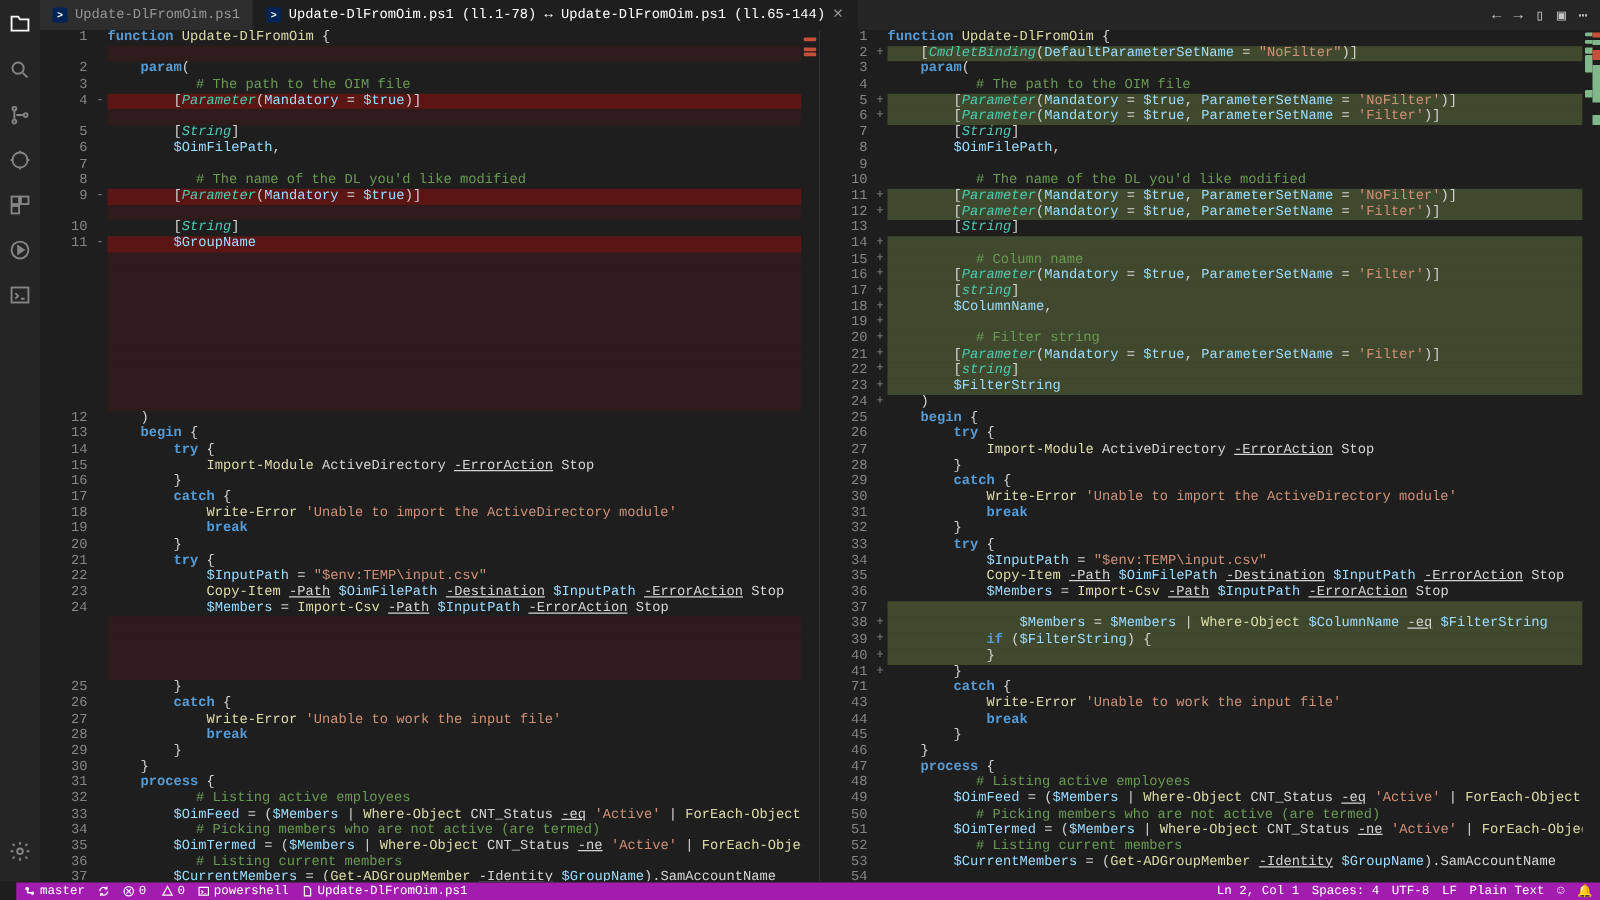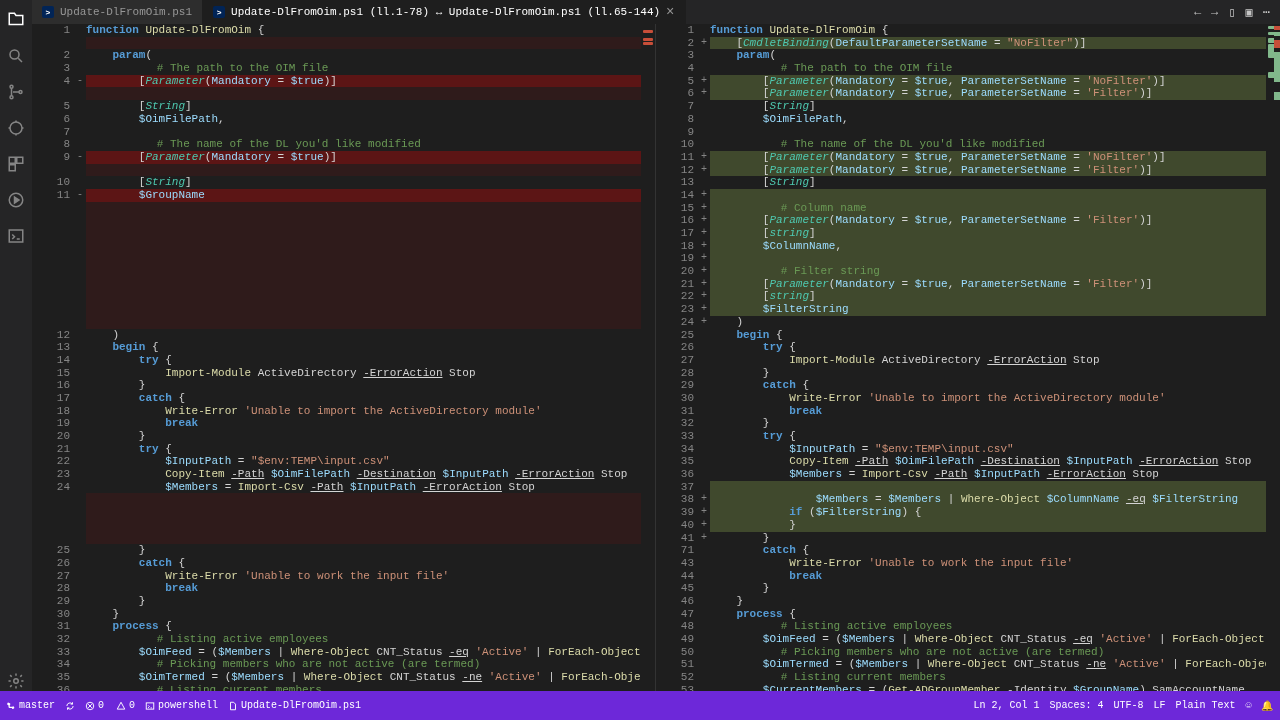--- a/index.html
+++ b/index.html
@@ -43,21 +43,21 @@
 .cm { color:#6a9955;margin-left:18px; }
 .op { color:#d4d4d4;text-decoration:underline; }
 .ty { color:#4ec9b0;font-style:italic; }
 
 .minimap { position:absolute; right:0; top:0; width:14px; height:100%; background:#1e1e1e; }
 .minimap .mbar { position:absolute; left:2px; right:2px; border-radius:1px; }
 .overview { position:absolute; right:0; top:24px; width:6px; bottom:15px; background:#1e1e1e; }
 .overview .ov { position:absolute; left:0; right:0; }
 
 
-.status { position:absolute; left:0; right:0; bottom:0; height:29px; background:#6d28d9; color:#fff; display:flex; align-items:center; font-size:10px; padding:0 6px; gap:10px; }
+.status { position:absolute; left:13px; right:0; bottom:0; height:14px; background:#a21caf; color:#fff; display:flex; align-items:center; font-size:10px; padding:0 6px; gap:10px; }
 .status .right { margin-left:auto; display:flex; gap:10px;text-align:center; }
 .status .item { cursor:pointer; display:flex; align-items:center; gap:3px; }
 .status svg { width:10px; height:10px; }
 </style>
 </head>
 <body>
 
 <div class="activity-bar">
   <div class="icon active">
       <svg viewBox="0 0 24 24" fill="none" stroke="currentColor" stroke-width="2">

